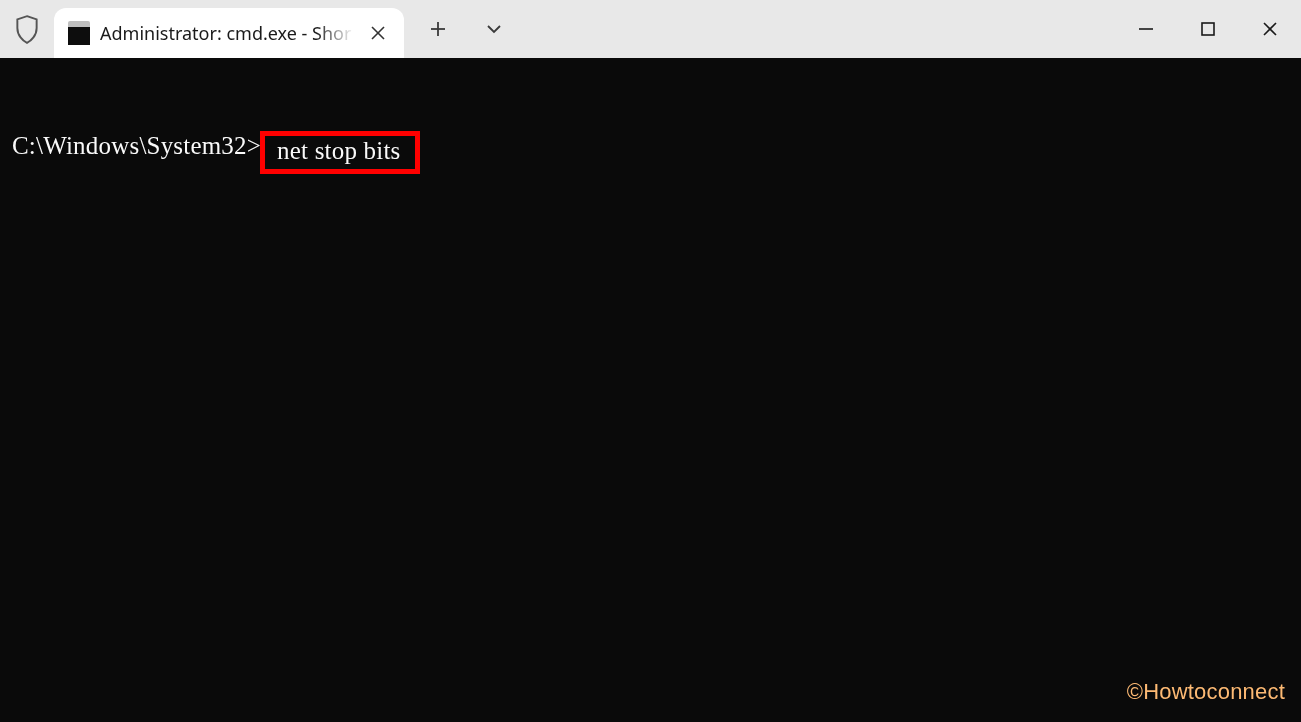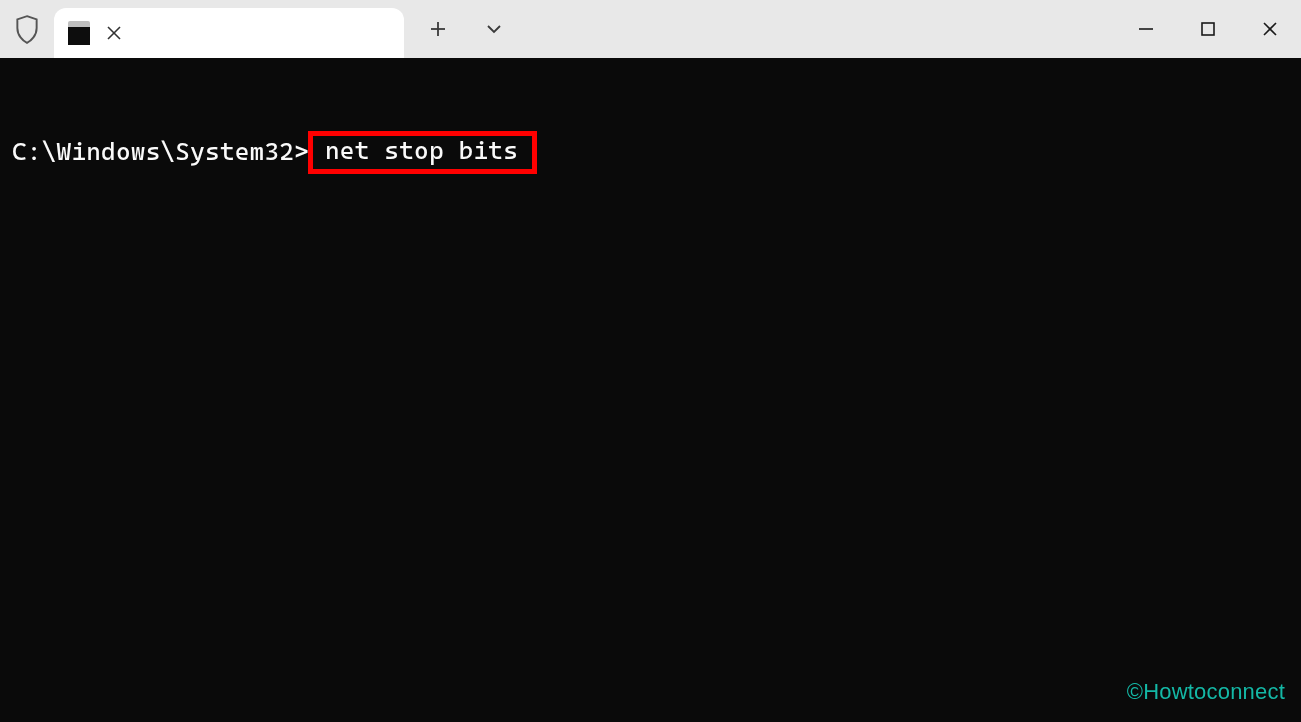--- a/index.html
+++ b/index.html
@@ -92,52 +92,53 @@
     color: #fafafa;
     font-family: "Consolas","Cascadia Mono","Courier New",monospace;
     font-size: 25px;
     line-height: 1.22;
     padding: 12px 0 0 12px;
     position: relative;
     white-space: pre;
     letter-spacing: 0.2px;
   }
   .term-line { display: block; }
-  .prompt-row { display: flex; align-items: center; }
+  .prompt-row { display: flex; align-items: flex-start; font-family: Liberation Serif, serif; }
   .cmd {
     display: inline-block;
   }
   .highlight-box {
     border: 5px solid #ff0000;
     padding: 0 14px 2px 12px;
     margin-left: -1px;
   }
 
   .watermark {
     position: absolute;
     right: 16px;
     bottom: 16px;
     font-family: "Segoe UI", sans-serif;
     font-size: 22px;
-    color: #14b8a6;
+    color: #fdba74;
   }
 </style>
 </head>
 <body>
 
 <div class="titlebar">
 
   <div class="shield">
     <svg viewBox="0 0 24 28" fill="none" stroke="#555" stroke-width="1.8">
       <path d="M12 2 L21 5 V13 C21 20 16 25 12 27 C8 25 3 20 3 13 V5 Z"></path>
     </svg>
   </div>
 
   <div class="tab">
     <div class="tab-icon"></div>
+    <div class="tab-title">Administrator: cmd.exe - Shor</div>
     <div class="tab-close">
       <svg viewBox="0 0 14 14" stroke="#333" stroke-width="1.6">
         <line x1="1" y1="1" x2="13" y2="13"></line>
           <line x1="13" y1="1" x2="1" y2="13"></line>
       </svg>
     </div>
   </div>
 
   <div class="tab-spacer">
     <div class="icon-btn">

